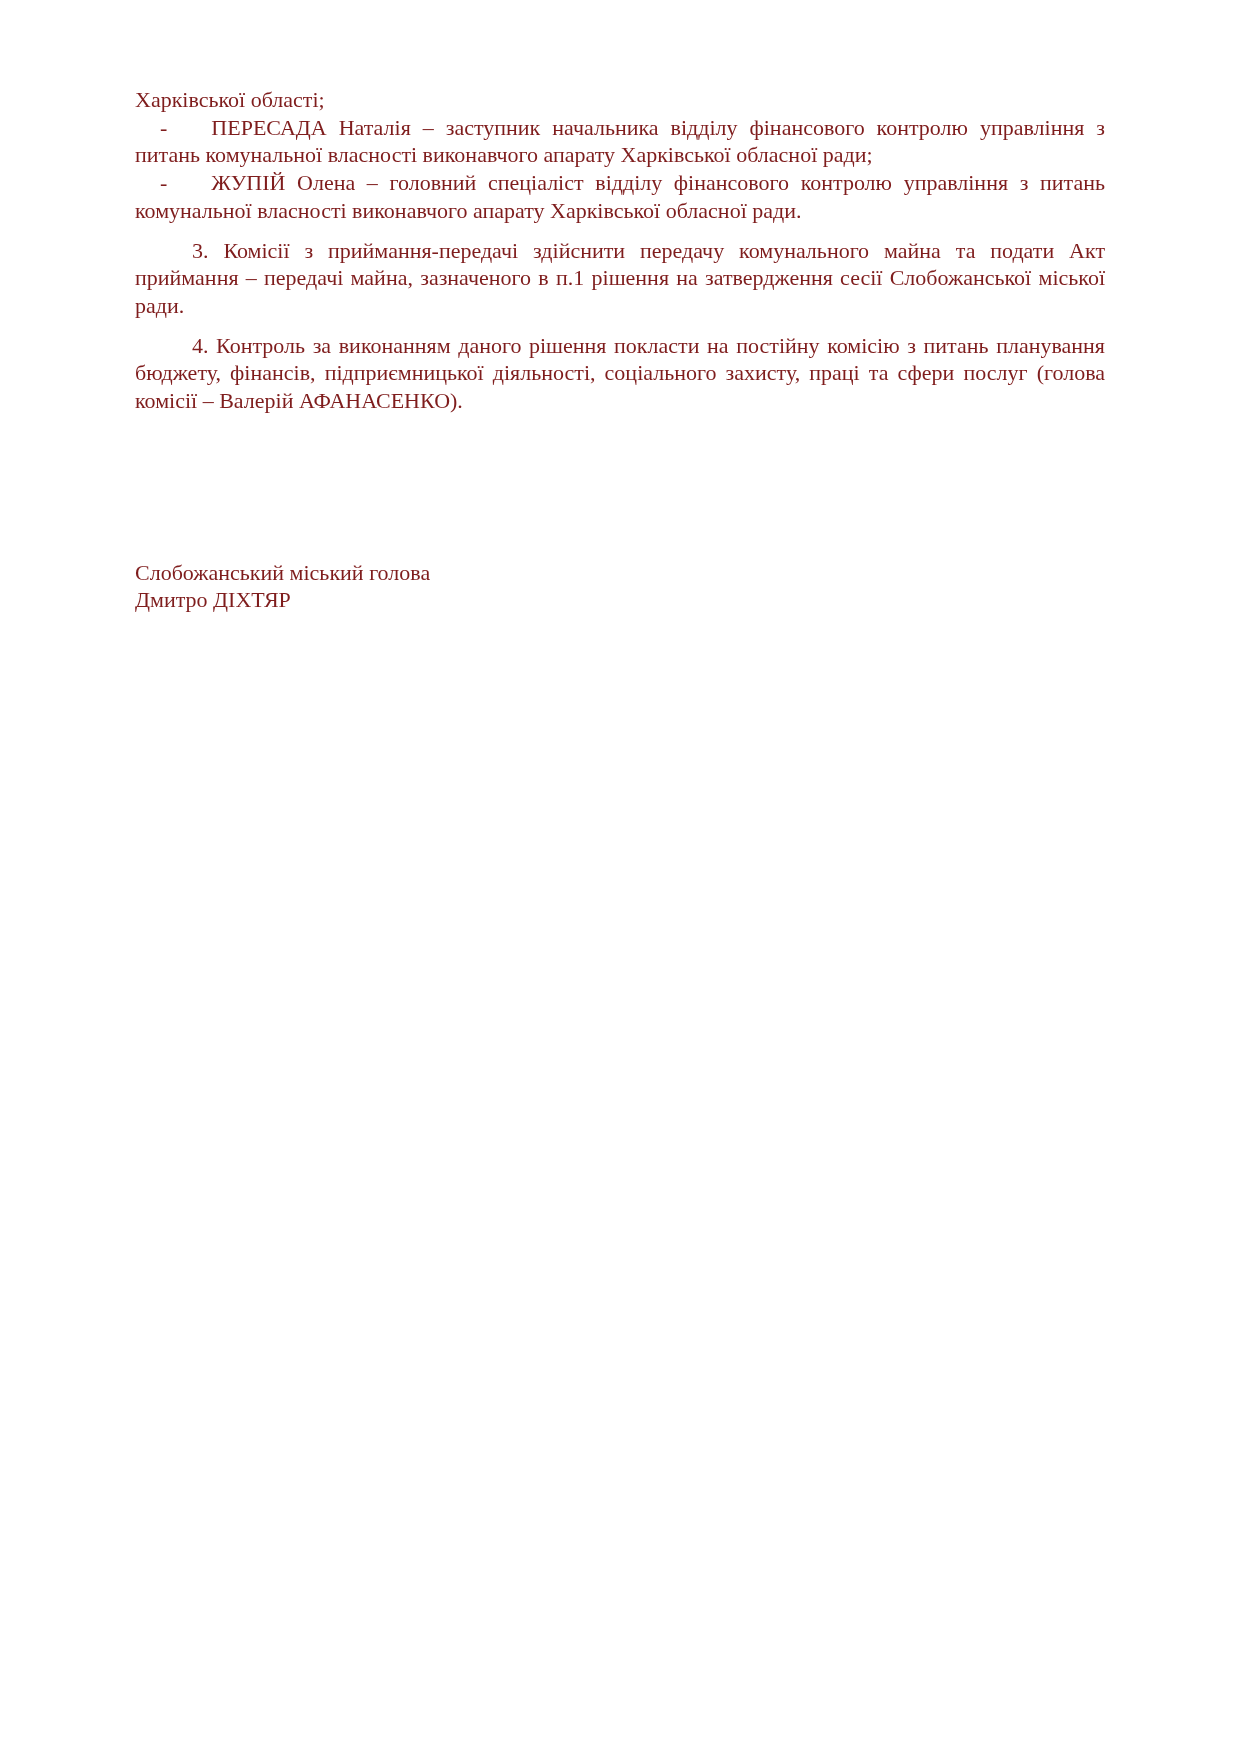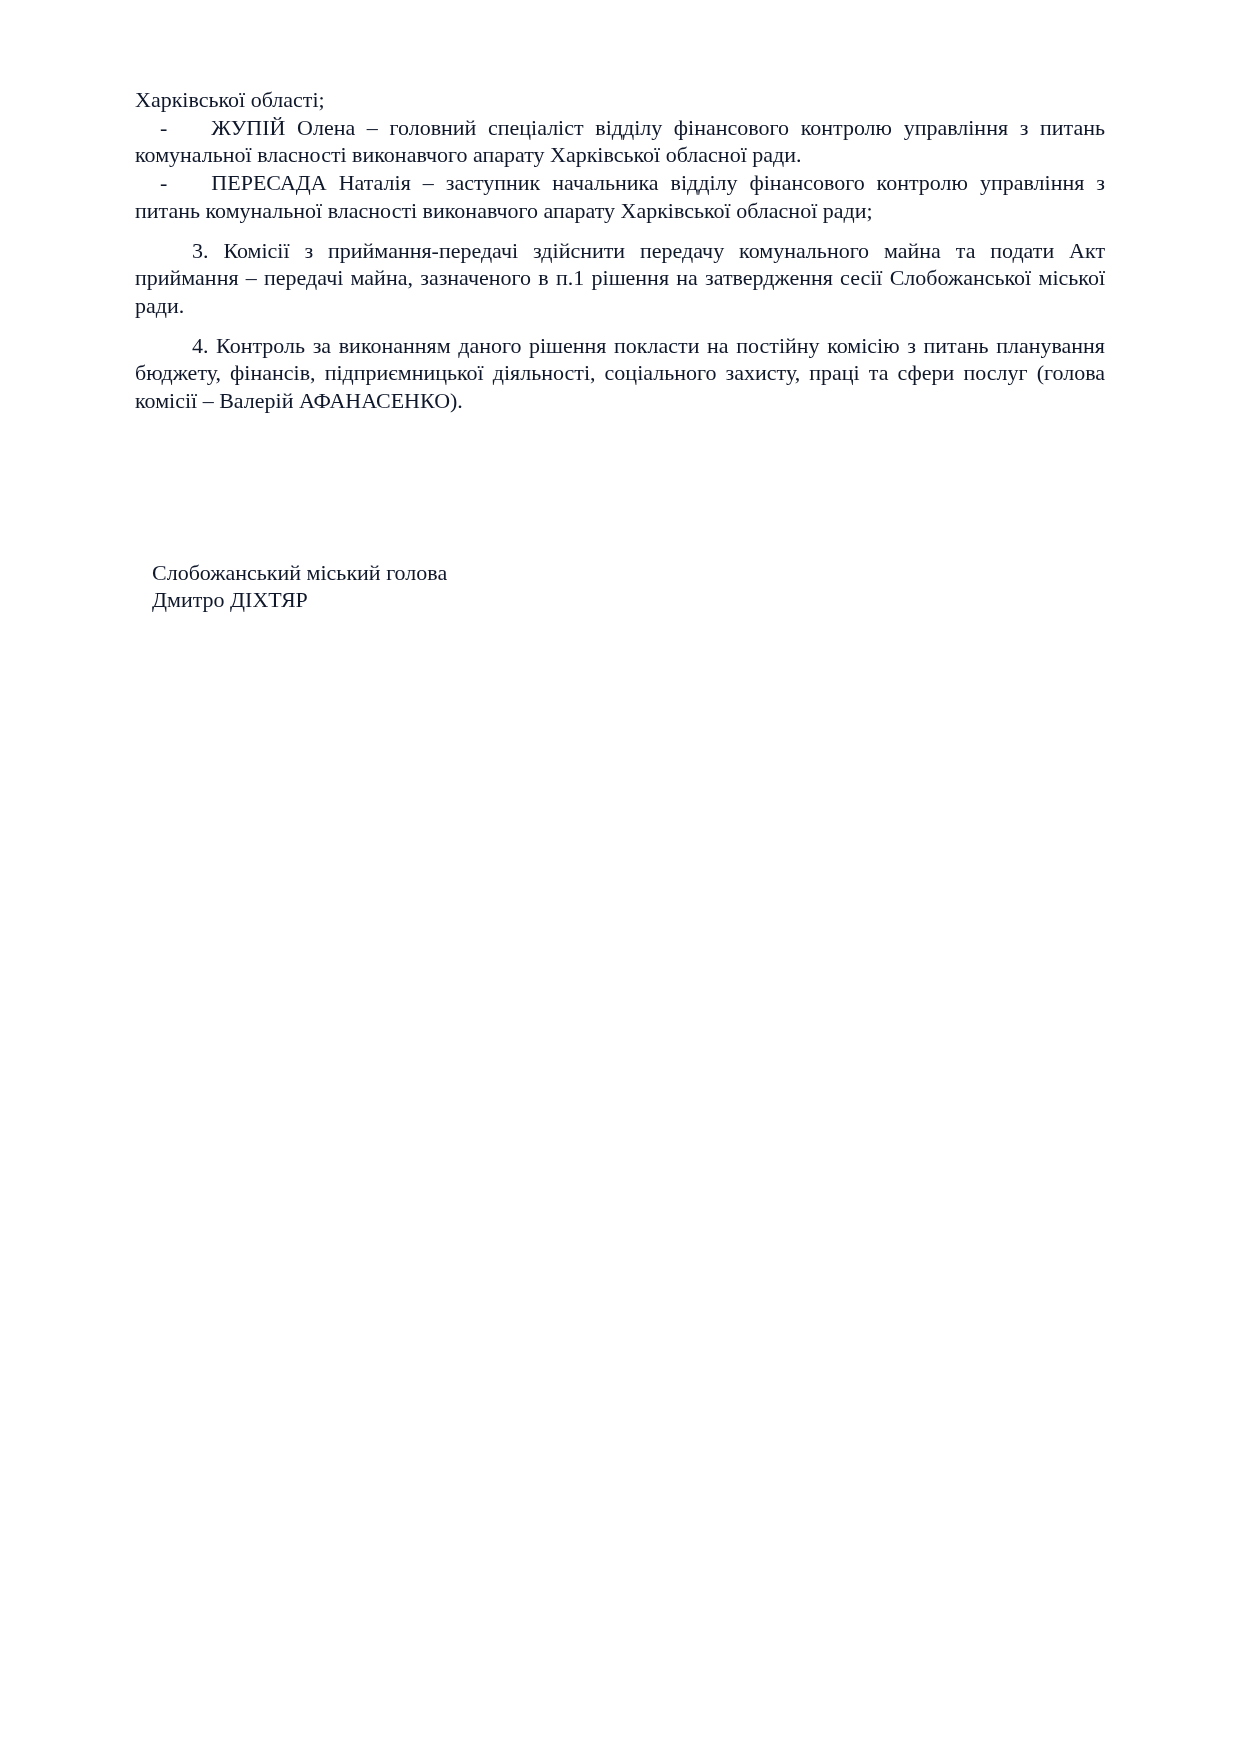--- a/index.html
+++ b/index.html
@@ -11,21 +11,21 @@
     position: relative;
     width: 1240px;
     height: 1754px;
     background: #ffffff;
     box-sizing: border-box;
     padding: 86px 135px 0 135px;
     overflow: hidden;
     font-family: "Liberation Serif", "DejaVu Serif", serif;
     font-size: 22px;
     line-height: 27.7px;
-    color: #0f172a;
+    color: #7f1d1d;
   }
   .doc-body p {
     margin: 0;
     padding: 0;
     text-align: justify;
   }
   p.continuation {
     text-align: left;
   }
   p.bullet {
@@ -41,34 +41,33 @@
   }
   .signature-row {
     margin-top: 144px;
     display: flex;
     justify-content: space-between;
     align-items: baseline;
     flex-direction: column;
   }
   .signature-row .sig-name {
     padding-right: 25px;
-    margin-left: 17px;
   }
 </style>
 </head>
 <body>
 
 <div class="page">
   <div class="doc-body">
 
     <p class="continuation">Харківської області;</p>
 
+    <p class="bullet"><span>-</span><span class="tab-gap"></span><span>ПЕРЕСАДА Наталія – заступник начальника відділу фінансового контролю управління з питань комунальної власності виконавчого апарату Харківської обласної ради;</span></p>
+
     <p class="bullet"><span>-</span><span class="tab-gap"></span><span>ЖУПІЙ Олена – головний спеціаліст відділу фінансового контролю управління з питань комунальної власності виконавчого апарату Харківської обласної ради.</span></p>
-
-    <p class="bullet"><span>-</span><span class="tab-gap"></span><span>ПЕРЕСАДА Наталія – заступник начальника відділу фінансового контролю управління з питань комунальної власності виконавчого апарату Харківської обласної ради;</span></p>
 
     <p class="numbered">3. Комісії з приймання-передачі здійснити передачу комунального майна та подати Акт приймання – передачі майна, зазначеного в п.1 рішення на затвердження сесії Слобожанської міської ради.</p>
 
     <p class="numbered">4. Контроль за виконанням даного рішення покласти на постійну комісію з питань планування бюджету, фінансів, підприємницької діяльності, соціального захисту, праці та сфери послуг (голова комісії – Валерій АФАНАСЕНКО).</p>
 
     <div class="signature-row">
       <span class="sig-title">Слобожанський міський голова</span>
       <span class="sig-name">Дмитро ДІХТЯР</span>
     </div>
 

